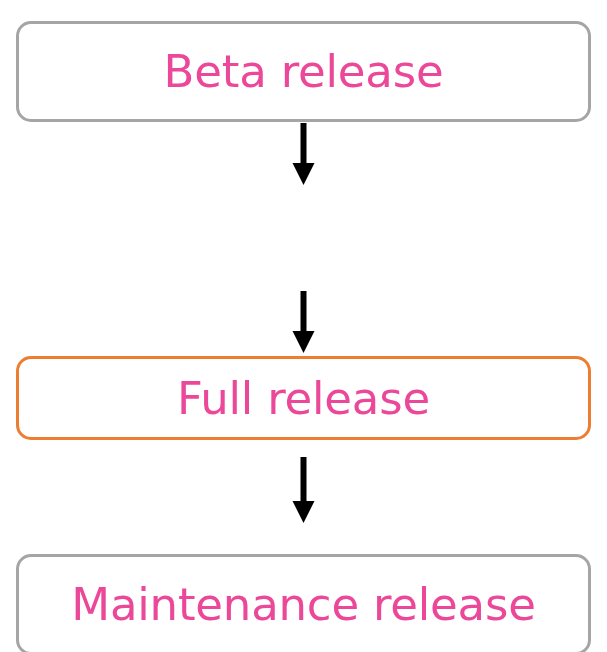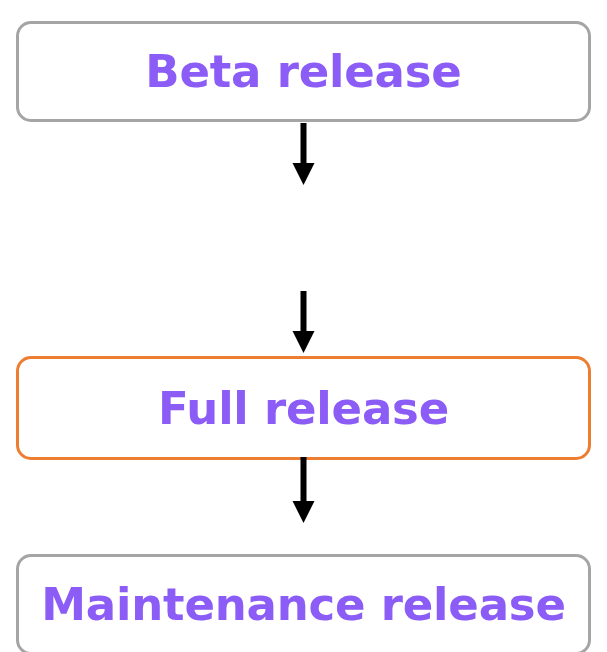--- a/index.html
+++ b/index.html
@@ -34,29 +34,29 @@
     align-items: center;
     justify-content: center;
   }
   .node.highlight {
     border-color: #ed7d31;
   }
 
   .node-label {
     font-size: 45px;
     line-height: 1;
-    color: #8b5cf6;
+    color: #ec4899;
     white-space: nowrap;
     letter-spacing: -0.2px;
-    font-weight: 700;
+    font-weight: 400;
   }
 
   .node-1 { top: 21px;  }
   .node-2 { top: 188px; }
-  .node-3 { top: 356px; height: 104px; }
+  .node-3 { top: 356px; height: 84px; }
   .node-4 { top: 554px; }
 
   
   .arrow {
     position: absolute;
     left: 292px;
     width: 23px;
     height: 62px;
     overflow: visible;
   }

